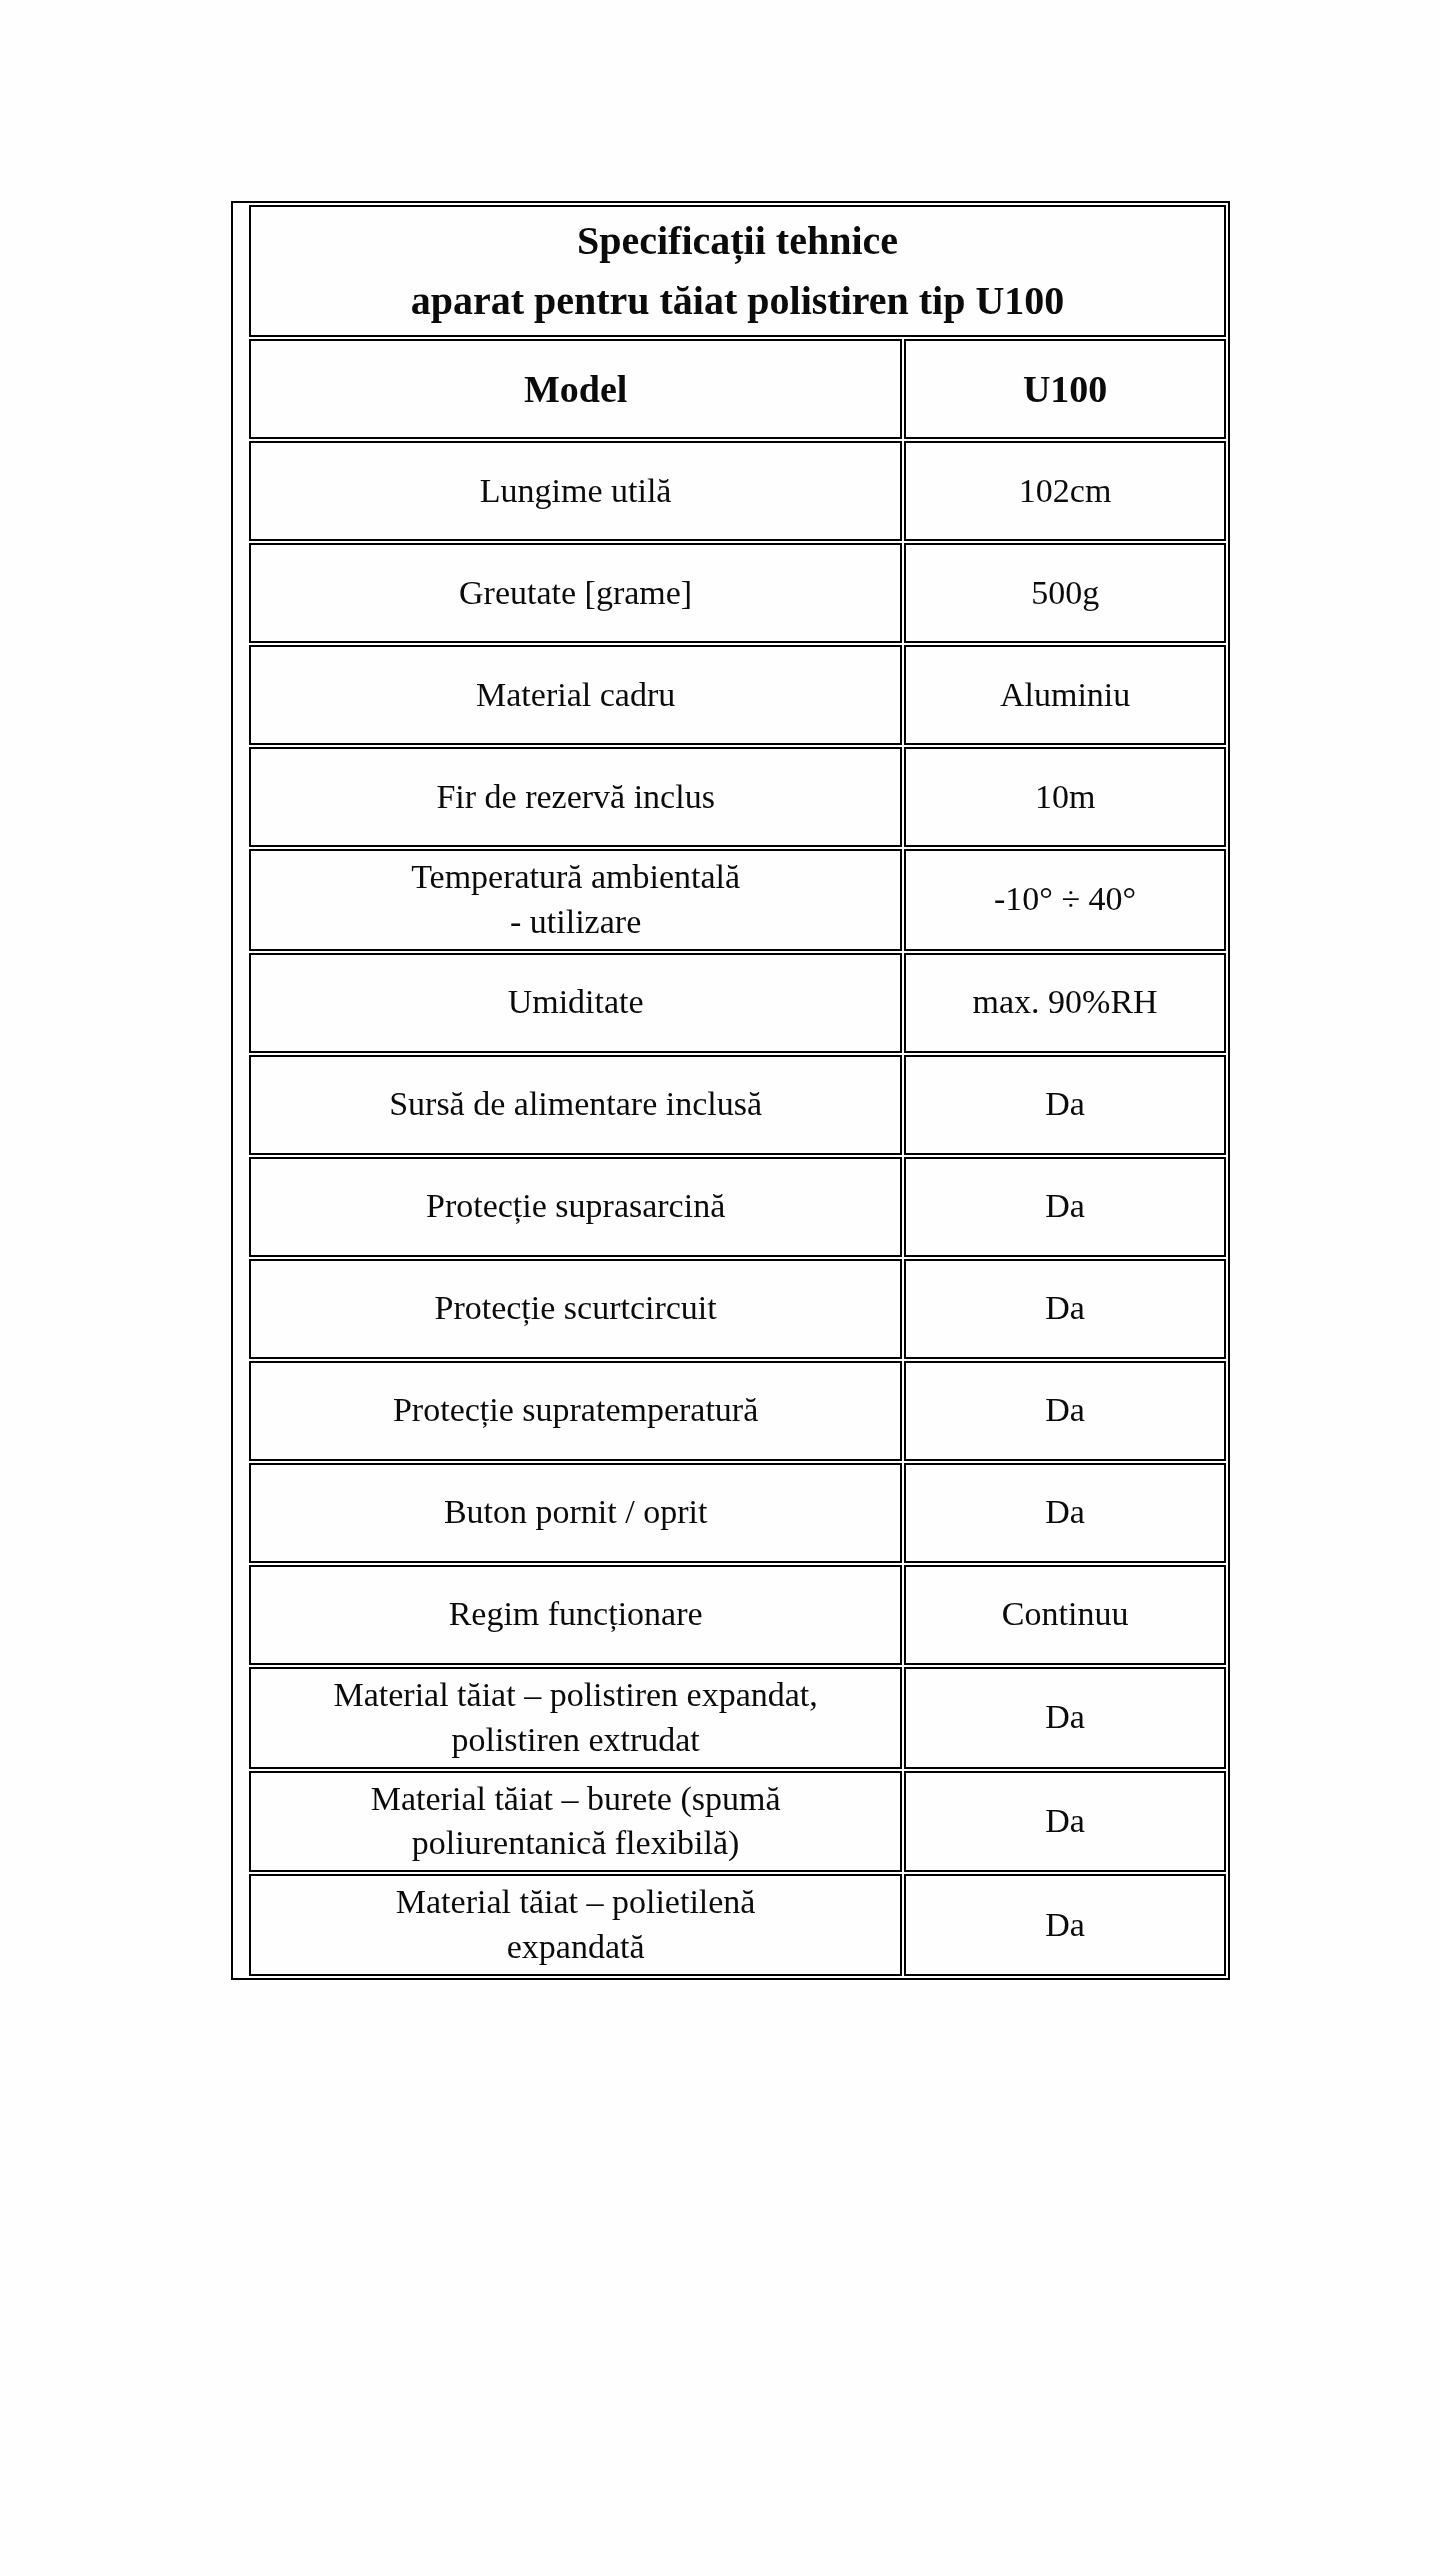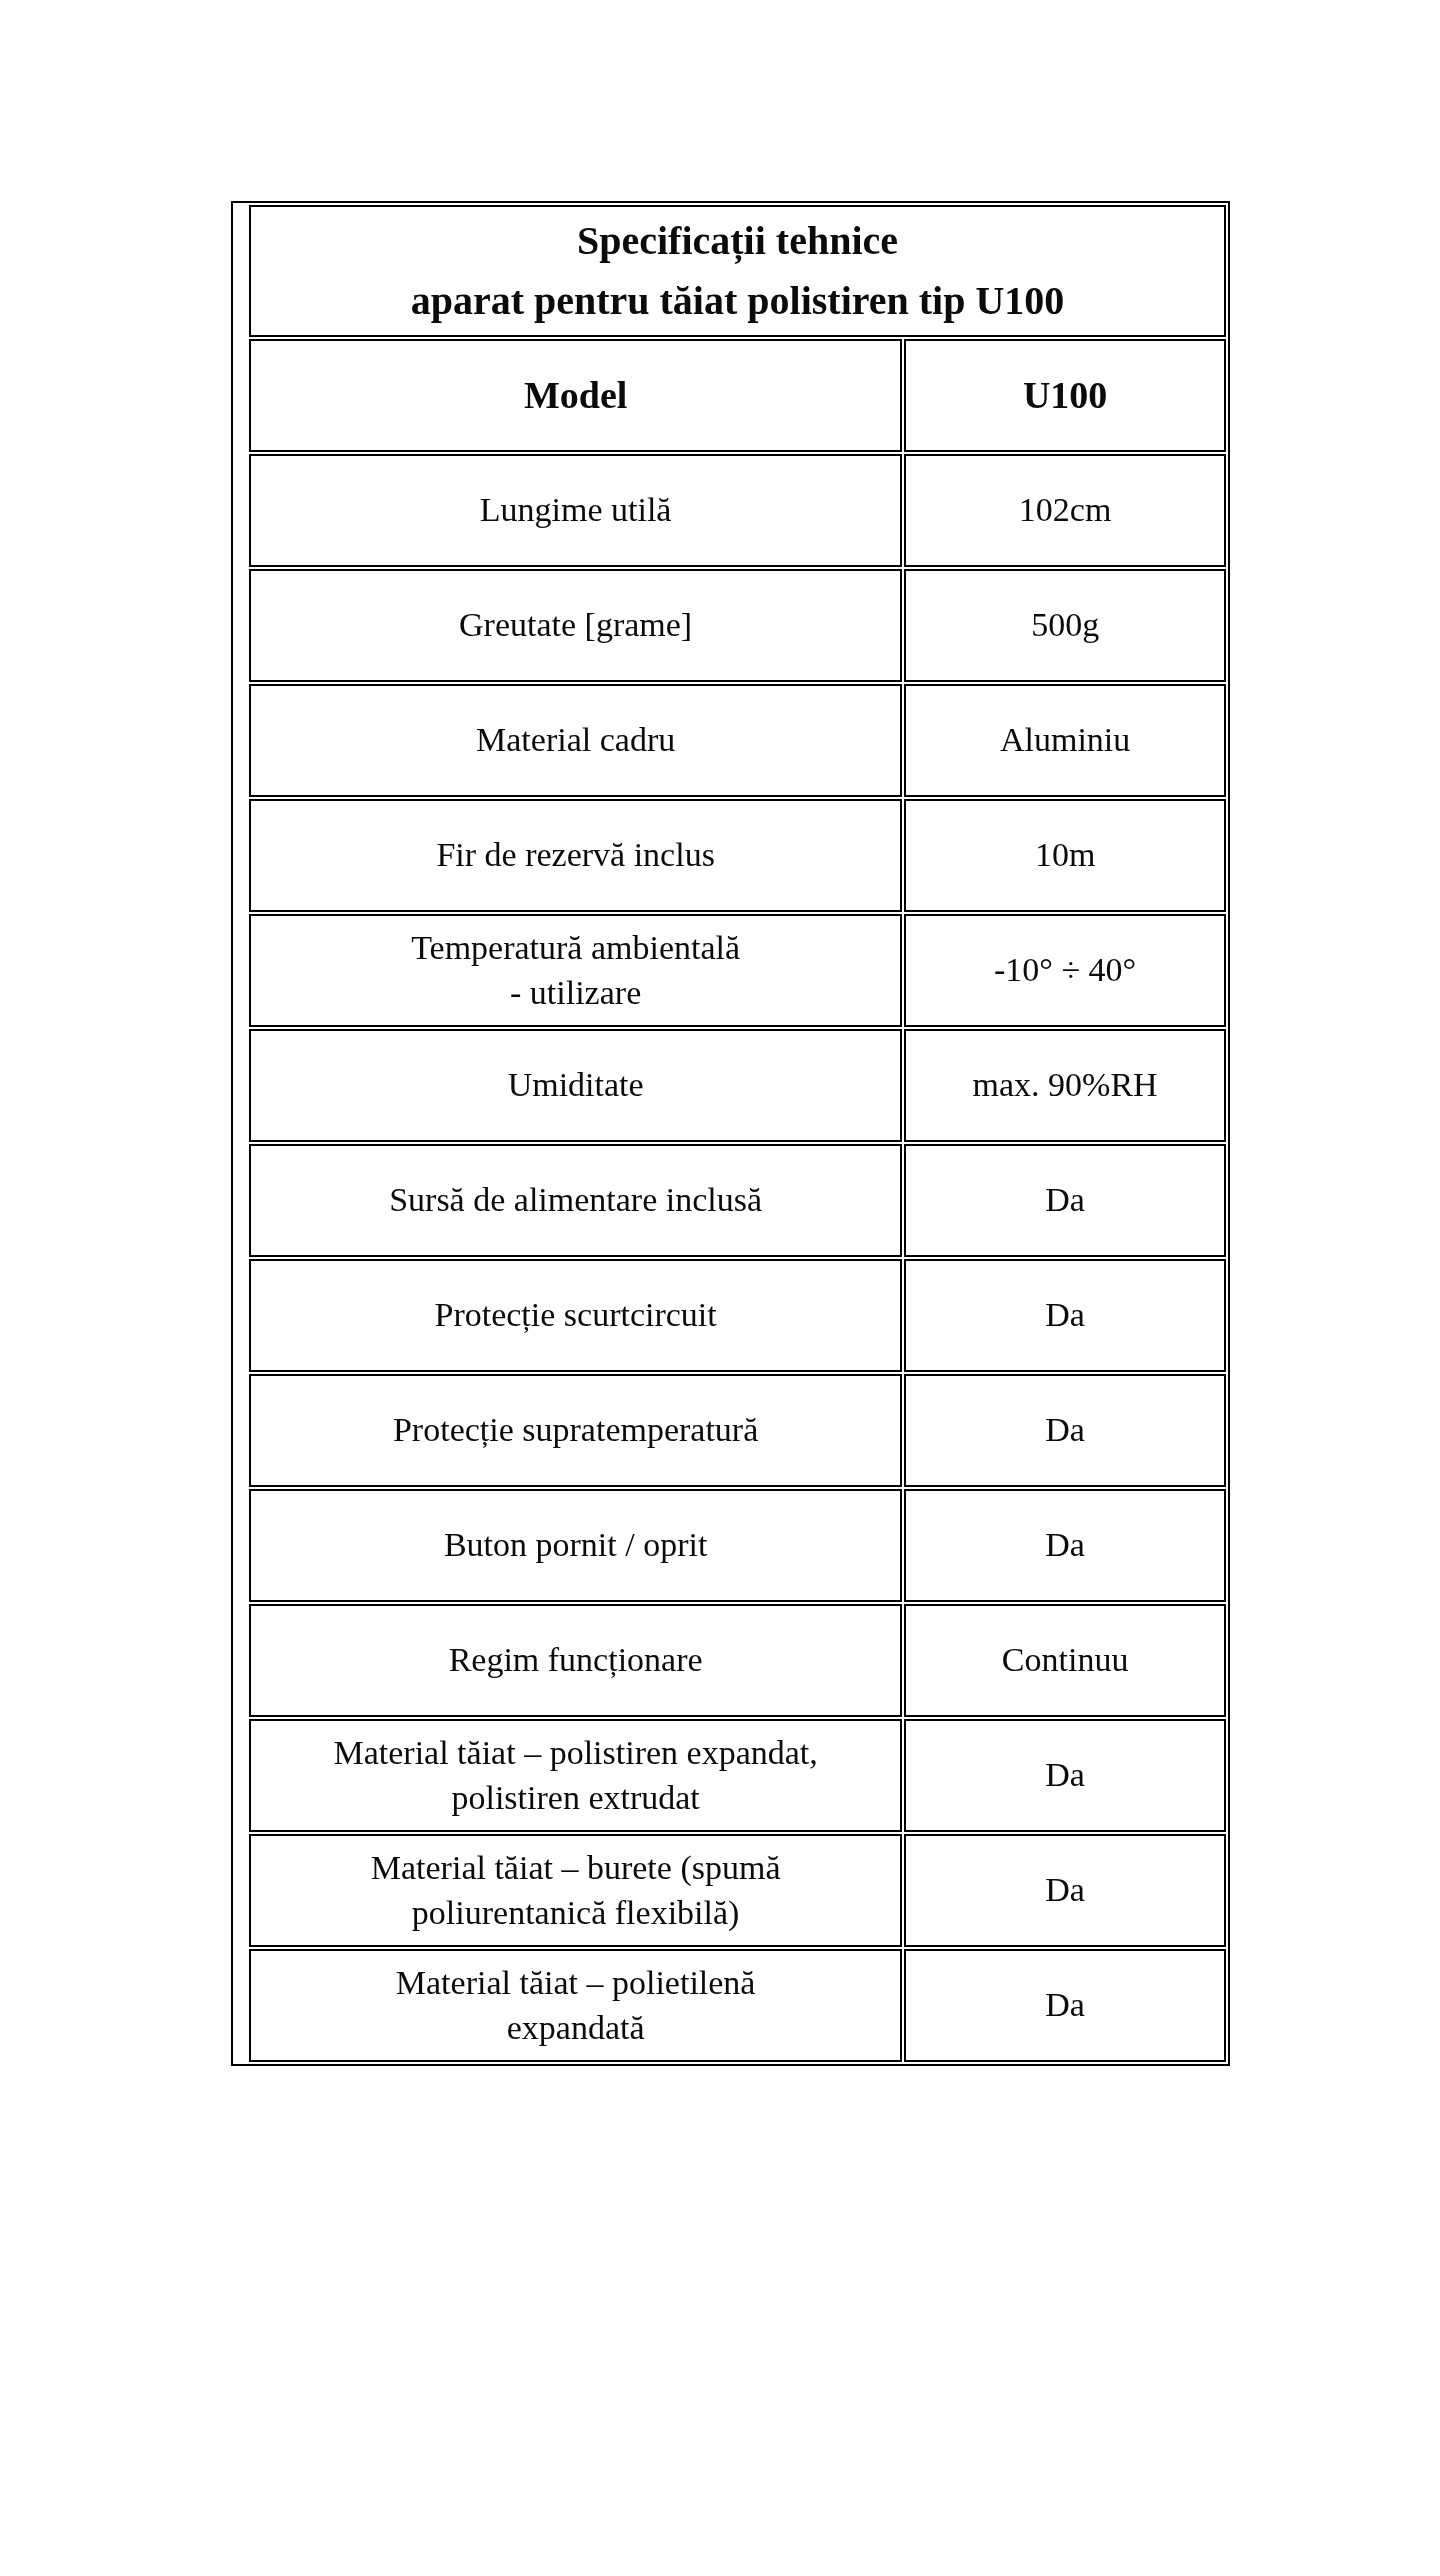--- a/index.html
+++ b/index.html
@@ -29,21 +29,21 @@
   }
   col.label-col { width: 67%; }
   col.value-col { width: 33%; }
   td {
     border: 2px solid #000;
     text-align: center;
     vertical-align: middle;
     padding: 4px 10px;
     font-size: 34px;
     line-height: 1.32;
-    height: 113px;
+    height: 100px;
     white-space: pre-line;
     box-sizing: border-box;
   }
   td.title-cell {
     font-weight: bold;
     font-size: 40px;
     line-height: 1.5;
     height: 132px;
   }
   tr.model-row td {
@@ -92,20 +92,24 @@
       </tr>
       <tr>
         <td>Umiditate</td>
         <td>max.  90%RH</td>
       </tr>
       <tr>
         <td>Sursă de alimentare inclusă</td>
         <td>Da</td>
       </tr>
       <tr>
+        <td>Protecție suprasarcină</td>
+        <td>Da</td>
+      </tr>
+      <tr>
         <td>Protecție scurtcircuit</td>
         <td>Da</td>
       </tr>
       <tr>
         <td>Protecție supratemperatură</td>
         <td>Da</td>
       </tr>
       <tr>
         <td>Buton pornit / oprit</td>
         <td>Da</td>

